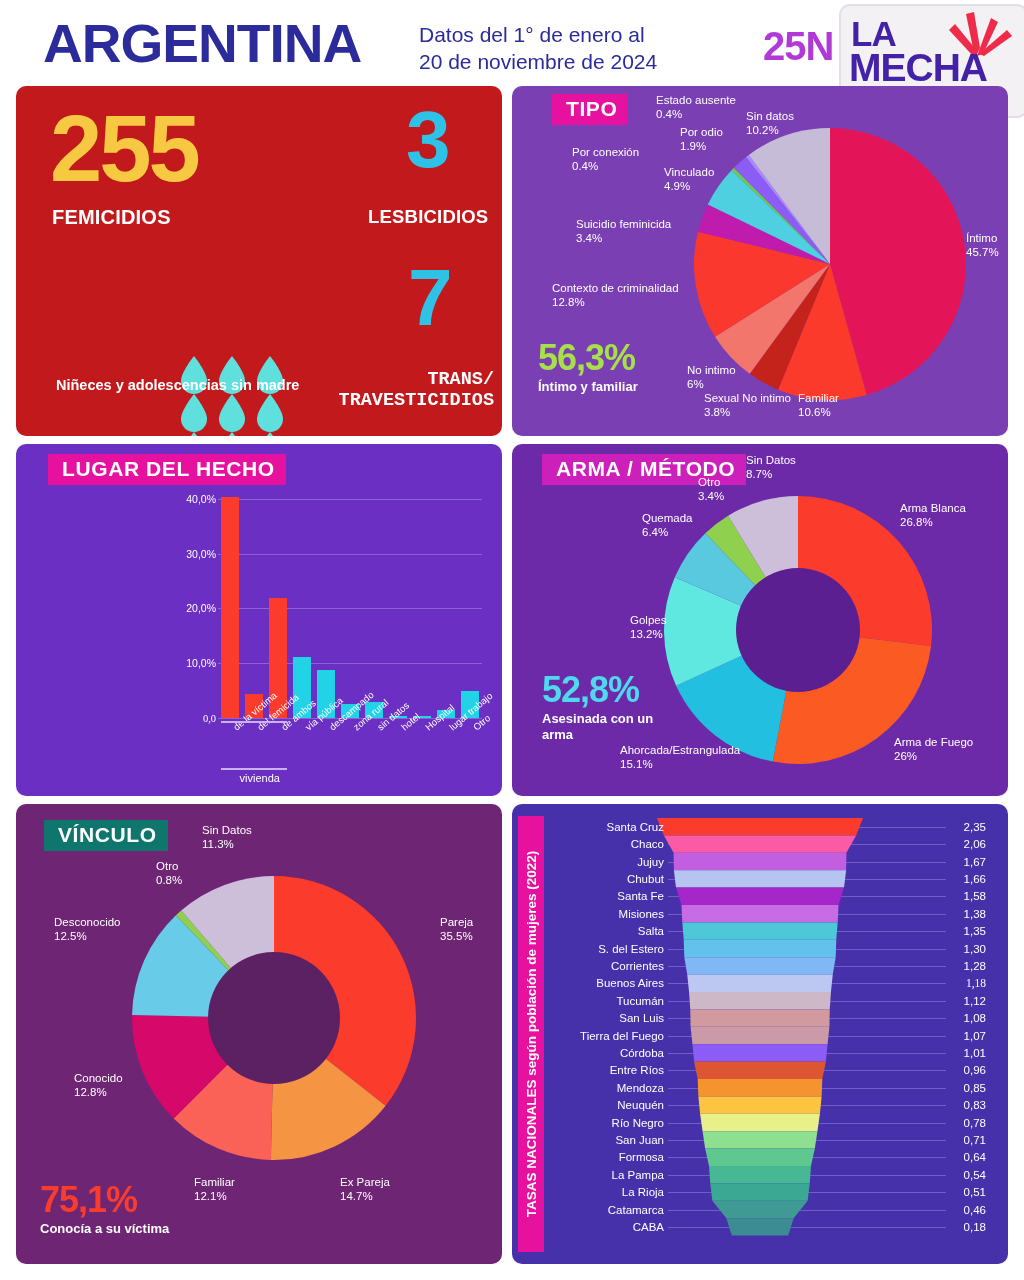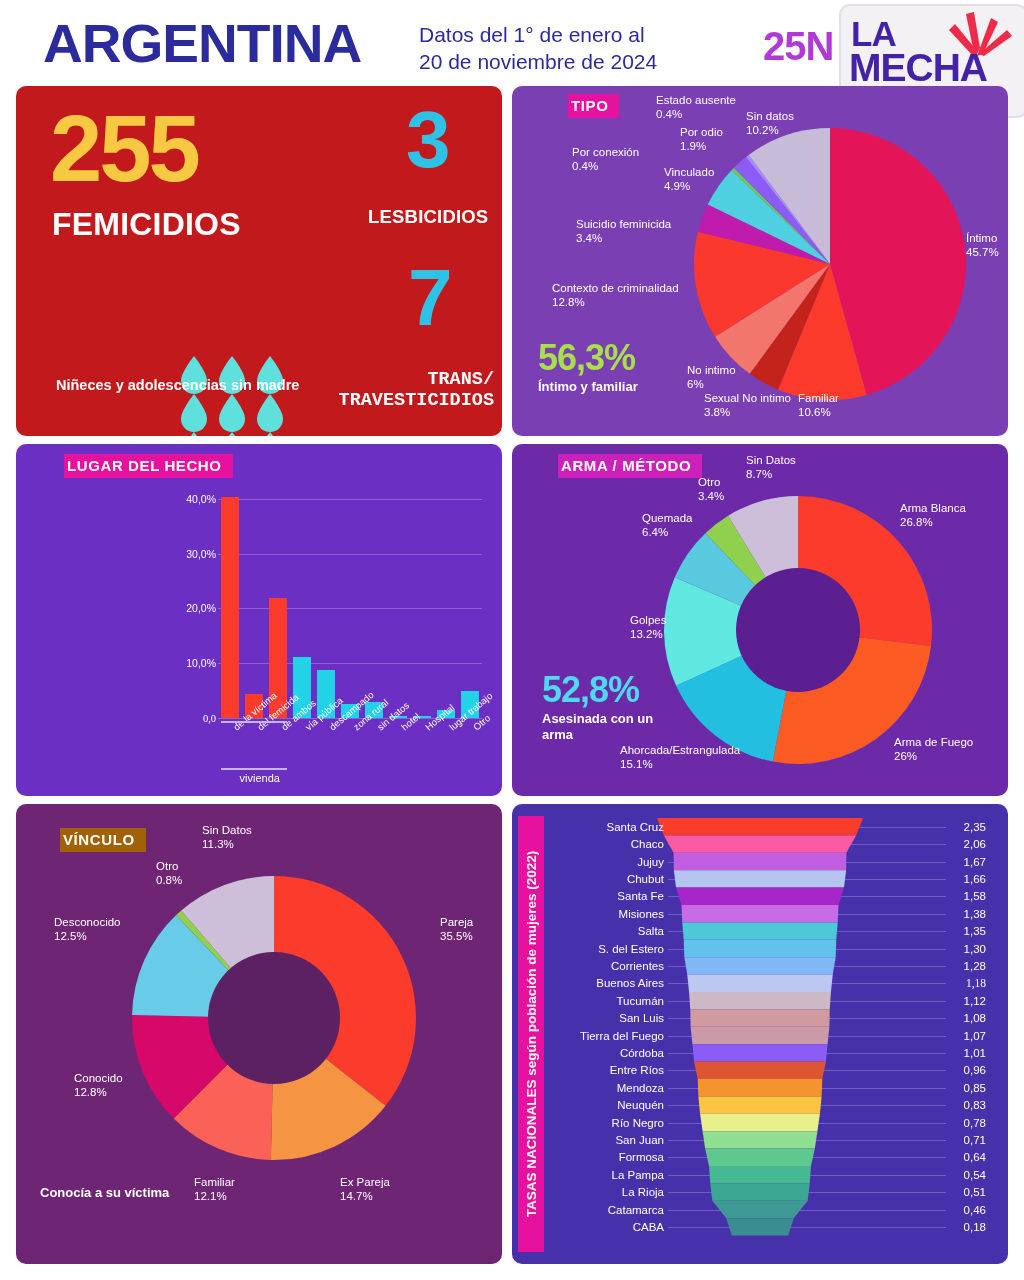--- a/index.html
+++ b/index.html
@@ -30,30 +30,30 @@
   
   .panel{position:absolute;border-radius:10px;overflow:hidden;}
   .p-red   {left:16px; top:86px;  width:486px;height:350px; background:#c2191d;}
   .p-tipo  {left:512px;top:86px;  width:496px;height:350px; background:#7a3fb3;}
   .p-lugar {left:16px; top:444px; width:486px;height:352px; background:#6b2fc4;}
   .p-arma  {left:512px;top:444px; width:496px;height:352px; background:#6c2aa8;}
   .p-vinc  {left:16px; top:804px; width:486px;height:460px; background:#6e2573;}
   .p-funnel{left:512px;top:804px; width:496px;height:460px; background:#4631ab;}
 
   .badge{position:absolute;background:#e6119e;color:#ffffff;font-weight:bold;
-    font-size:15px;letter-spacing:.6px;padding:3px 11px 4px 3px;white-space:nowrap;margin-left:16px;}
+    font-size:21px;letter-spacing:.6px;padding:3px 11px 4px 14px;white-space:nowrap;}
   .badge.b-tipo{left:40px;top:8px;background:#e6119e;}
   .badge.b-lugar{left:32px;top:10px;background:#e6119e;}
   .badge.b-arma{left:30px;top:10px;background:#cd1fb9;}
-  .badge.b-vinc{left:28px;top:24px;background:#a16207;}
+  .badge.b-vinc{left:28px;top:16px;background:#0f766e;}
 
   
   .big255{position:absolute;left:34px;top:16px;font-size:94px;font-weight:bold;
     color:#f7c842;letter-spacing:-3px;line-height:1;}
-  .lbl-fem{position:absolute;left:36px;top:120px;font-size:32px;font-weight:bold;color:#ffffff;letter-spacing:.2px;}
+  .lbl-fem{position:absolute;left:36px;top:120px;font-size:20px;font-weight:bold;color:#ffffff;letter-spacing:.2px;}
   .big168{position:absolute;left:26px;top:186px;font-size:86px;font-weight:bold;
     color:#fb49ad;letter-spacing:-3px;line-height:1;}
   .lbl-nin{position:absolute;left:40px;top:291px;font-size:14.5px;font-weight:bold;color:#ffffff;}
   .drops{position:absolute;left:164px;top:268px;width:120px;height:112px;}
   .big3{position:absolute;left:390px;top:14px;font-size:80px;font-weight:bold;color:#2ec3e6;line-height:1;}
   .lbl-les{position:absolute;left:352px;top:120px;font-size:18.5px;font-weight:bold;color:#ffffff;letter-spacing:.2px;}
   .big7{position:absolute;left:392px;top:172px;font-size:80px;font-weight:bold;color:#2ec3e6;line-height:1;}
   .lbl-trans{position:absolute;left:318px;top:284px;font-size:18.5px;font-weight:bold;color:#ffffff;
     text-align:right;width:160px;line-height:1.12;font-family:Liberation Mono, monospace;}
 
@@ -289,20 +289,21 @@
         <div class="ctxt l" style="left: 234px; top: 10px;">
           <div>Sin Datos</div>
           <div>8.7%</div>
         </div>
       </div>
   </div>
 
   <div class="panel p-vinc">
     <div class="badge b-vinc">VÍNCULO</div>
     <div class="kpi" style="left:24px;top:378px;color:#fb3b2c;width:200px;">
+      <span class="num">75,1%</span>
       <span class="sub">Conocía a su víctima</span>
     </div>
     <div id="vinculo-chart" style="position:absolute;left:0;top:0;width:486px;height:460px;">
         <svg viewBox="0 0 486 460" width="486" height="460" style="position: absolute; left: 0px; top: 0px;">
           <path d="M 258 214 L 258 72 A 142 142 0 0 1 369.61534850334647 301.78390500813066 Z" fill="#fb3b2c"></path>
           <path d="M 258 214 L 369.61534850334647 301.78390500813066 A 142 142 0 0 1 254.8681144551711 355.96545809785596 Z" fill="#f59443"></path>
           <path d="M 258 214 L 254.8681144551711 355.96545809785596 A 142 142 0 0 1 157.6699666862443 314.4882302325037 Z" fill="#fb6257"></path>
           <path d="M 258 214 L 157.6699666862443 314.4882302325037 A 142 142 0 0 1 116.02978374523587 211.0917880793326 Z" fill="#d6086a"></path>
           <path d="M 258 214 L 116.02978374523587 211.0917880793326 A 142 142 0 0 1 159.91069362908547 111.32338155318482 Z" fill="#68cbe8"></path>
           <path d="M 258 214 L 159.91069362908547 111.32338155318482 A 142 142 0 0 1 165.2097580979122 106.5106004865967 Z" fill="#8fd14f"></path>

